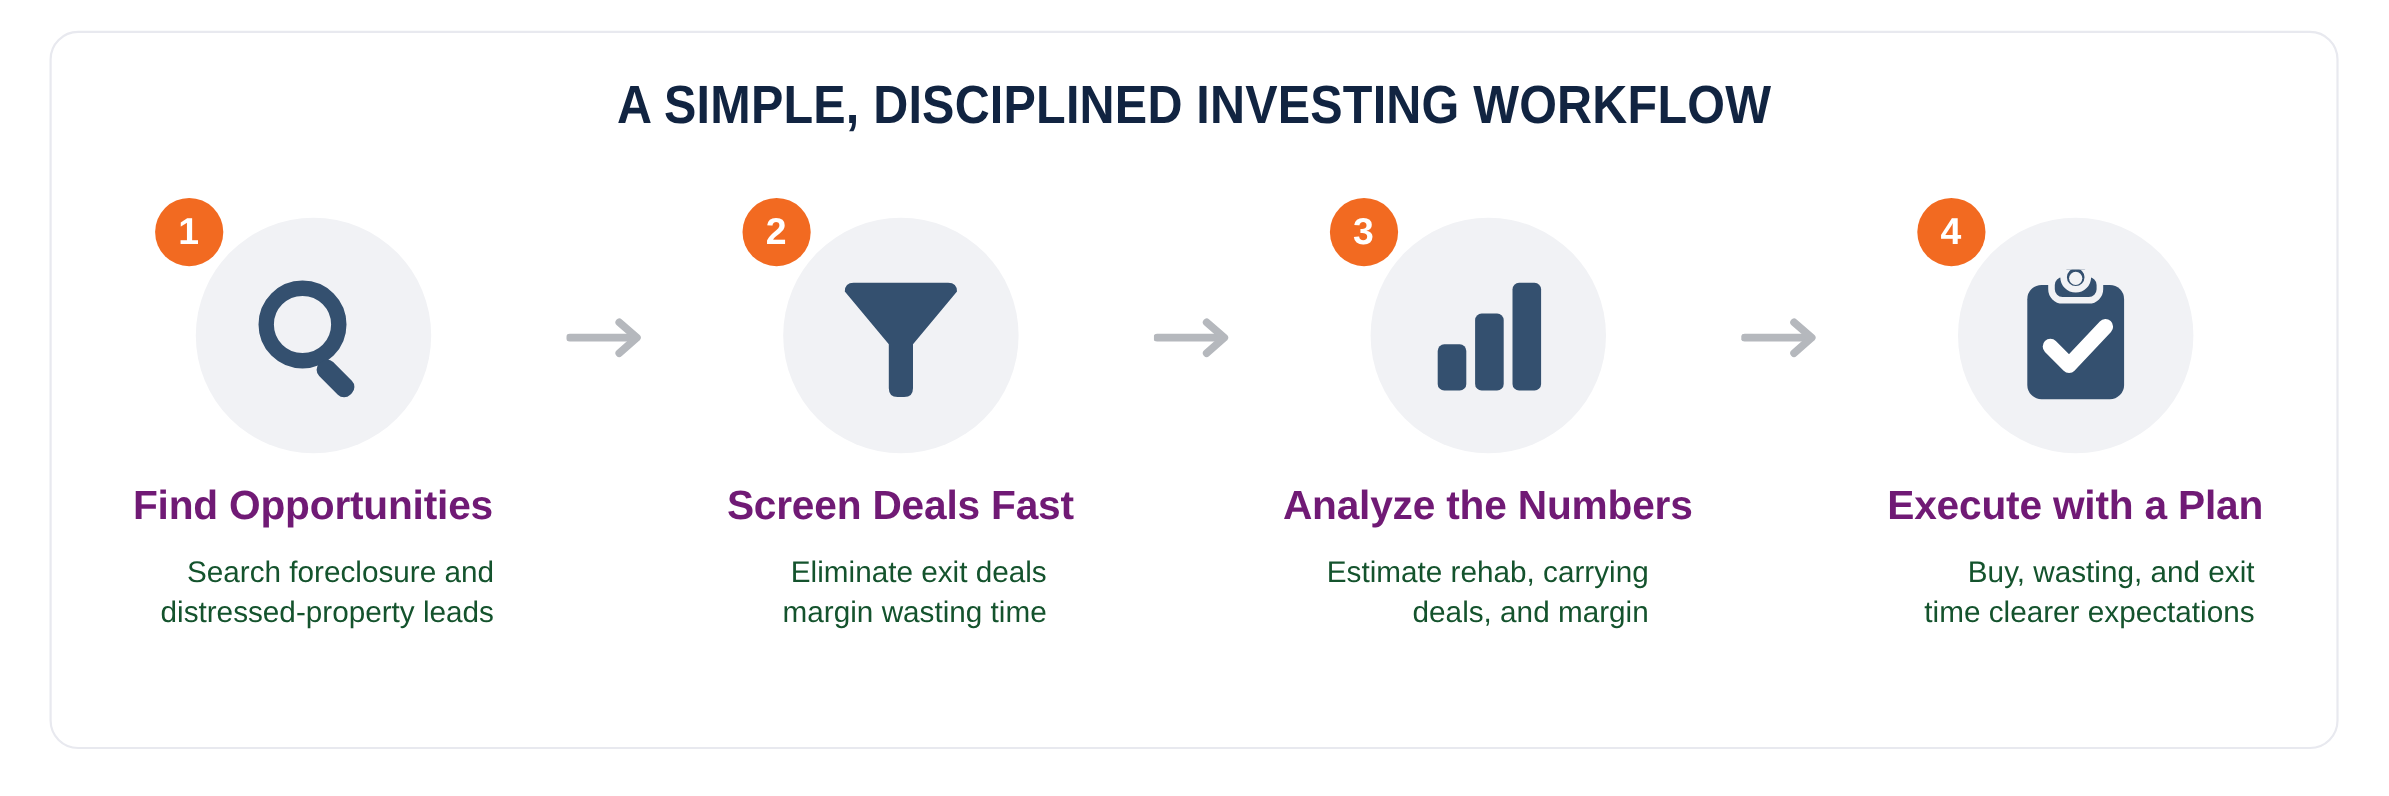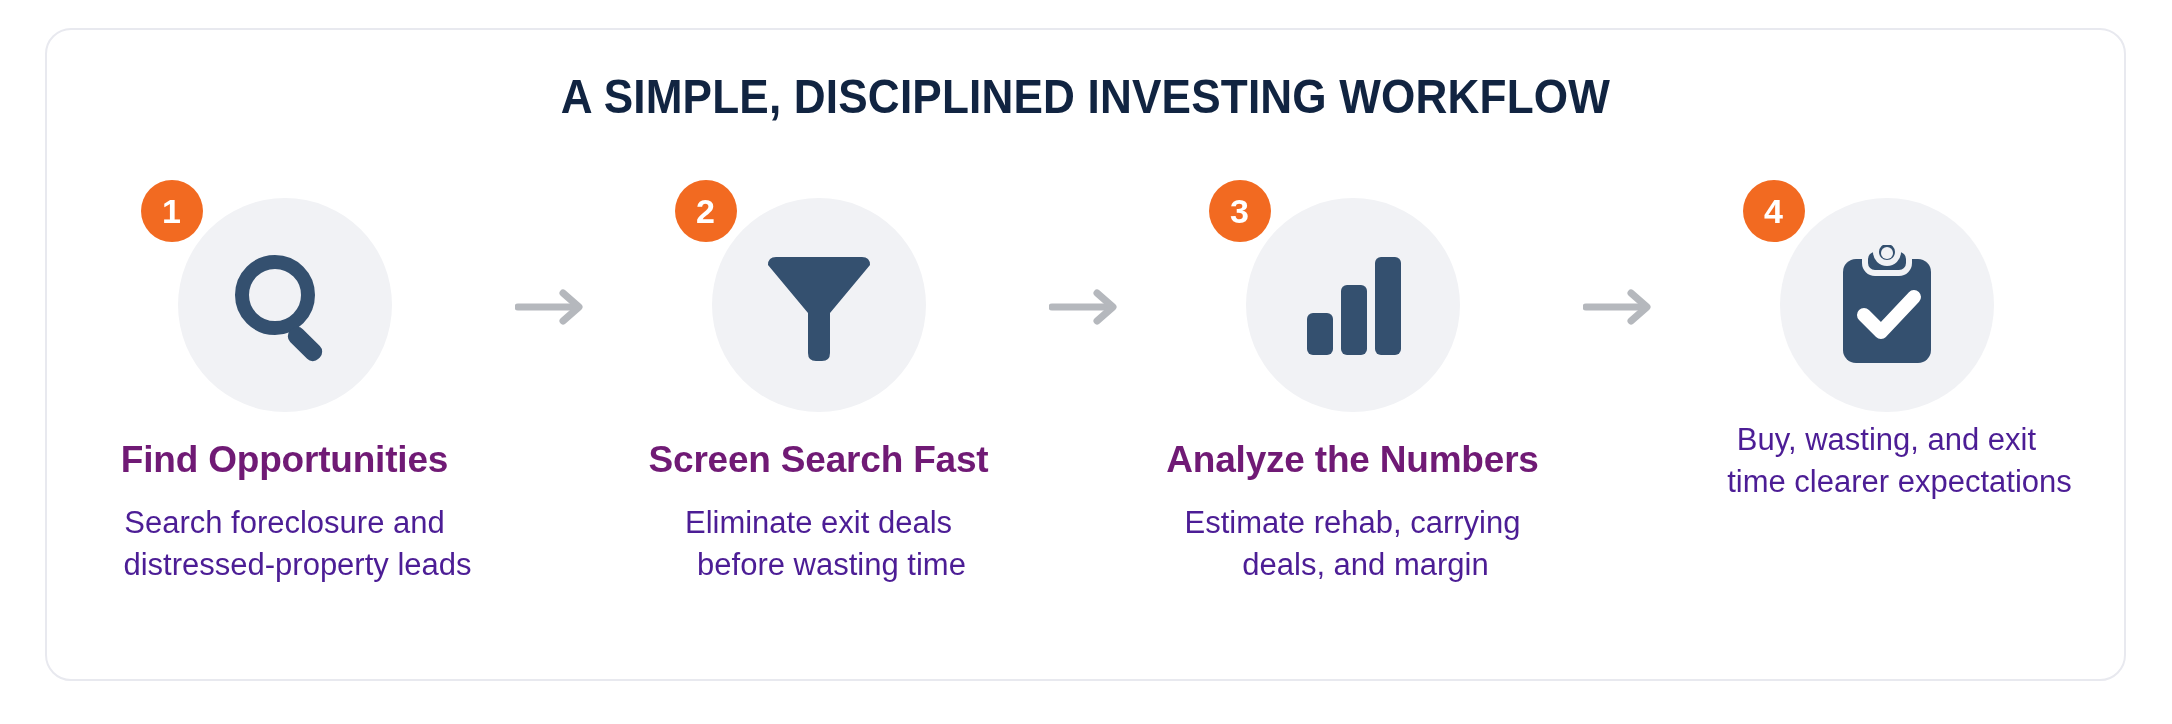--- a/index.html
+++ b/index.html
@@ -123,25 +123,25 @@
     font-size: 37px;
     font-weight: 700;
     color: #701a75;
     letter-spacing: -0.2px;
     text-align: center;
     white-space: nowrap;
   }
 
   .step-desc {
     margin-top: 21px;
-    font-size: 31px;
+    font-size: 27px;
     font-weight: 400;
     line-height: 1.35;
-    color: #4c1d95;
-    text-align: center;
+    color: #14532d;
+    text-align: right;
     max-width: 430px;
   }
   .step-desc .l2 { display: block; margin-left: 26px; }
 
   
   .arrow {
     position: relative;
     width: 82px;
     height: 218px;
     display: flex;
@@ -188,24 +188,24 @@
 
       <div class="step">
         <div class="icon-wrap">
           <div class="icon-circle">
             <svg width="118" height="118" viewBox="0 0 118 118" aria-hidden="true">
               <path d="M8 19 q0 -8 8 -8 h86 q8 0 8 8 l-40 48 v40 q0 8 -8 8 h-6 q-8 0 -8 -8 v-40 Z" fill="#34506f"></path>
             </svg>
           </div>
           <div class="badge">2</div>
         </div>
-        <div class="step-title">Screen Search Fast</div>
+        <div class="step-title">Screen Deals Fast</div>
         <div class="step-desc">
           <span>Eliminate exit deals</span>
-          <span class="l2">before wasting time</span>
+          <span class="l2">margin wasting time</span>
         </div>
       </div>
 
       <div class="arrow">
         <svg width="74" height="40" viewBox="0 0 74 40" aria-hidden="true">
           <line x1="3" y1="20" x2="58" y2="20" stroke="#b5b8bd" stroke-width="7" stroke-linecap="round"></line>
           <polyline points="48,6 64,20 48,34" fill="none" stroke="#b5b8bd" stroke-width="7" stroke-linecap="round" stroke-linejoin="round"></polyline>
         </svg>
       </div>
 
@@ -240,20 +240,21 @@
             <svg width="112" height="120" viewBox="0 0 112 120" aria-hidden="true">
               <rect x="12" y="14" width="88" height="104" rx="13" fill="#34506f"></rect>
               <rect x="34" y="4" width="44" height="24" rx="10" fill="#34506f" stroke="#f1f2f5" stroke-width="6"></rect>
               <circle cx="56" cy="7" r="11" fill="#34506f" stroke="#f1f2f5" stroke-width="6"></circle>
               <circle cx="56" cy="8" r="6" fill="#f1f2f5"></circle>
               <polyline points="33,70 50,87 83,52" fill="none" stroke="#ffffff" stroke-width="14" stroke-linecap="round" stroke-linejoin="round"></polyline>
             </svg>
           </div>
           <div class="badge">4</div>
         </div>
+        <div class="step-title">Execute with a Plan</div>
         <div class="step-desc">
           <span>Buy, wasting, and exit</span>
           <span class="l2">time clearer expectations</span>
         </div>
       </div>
 
     </div>
   </div>
 </div>
 

